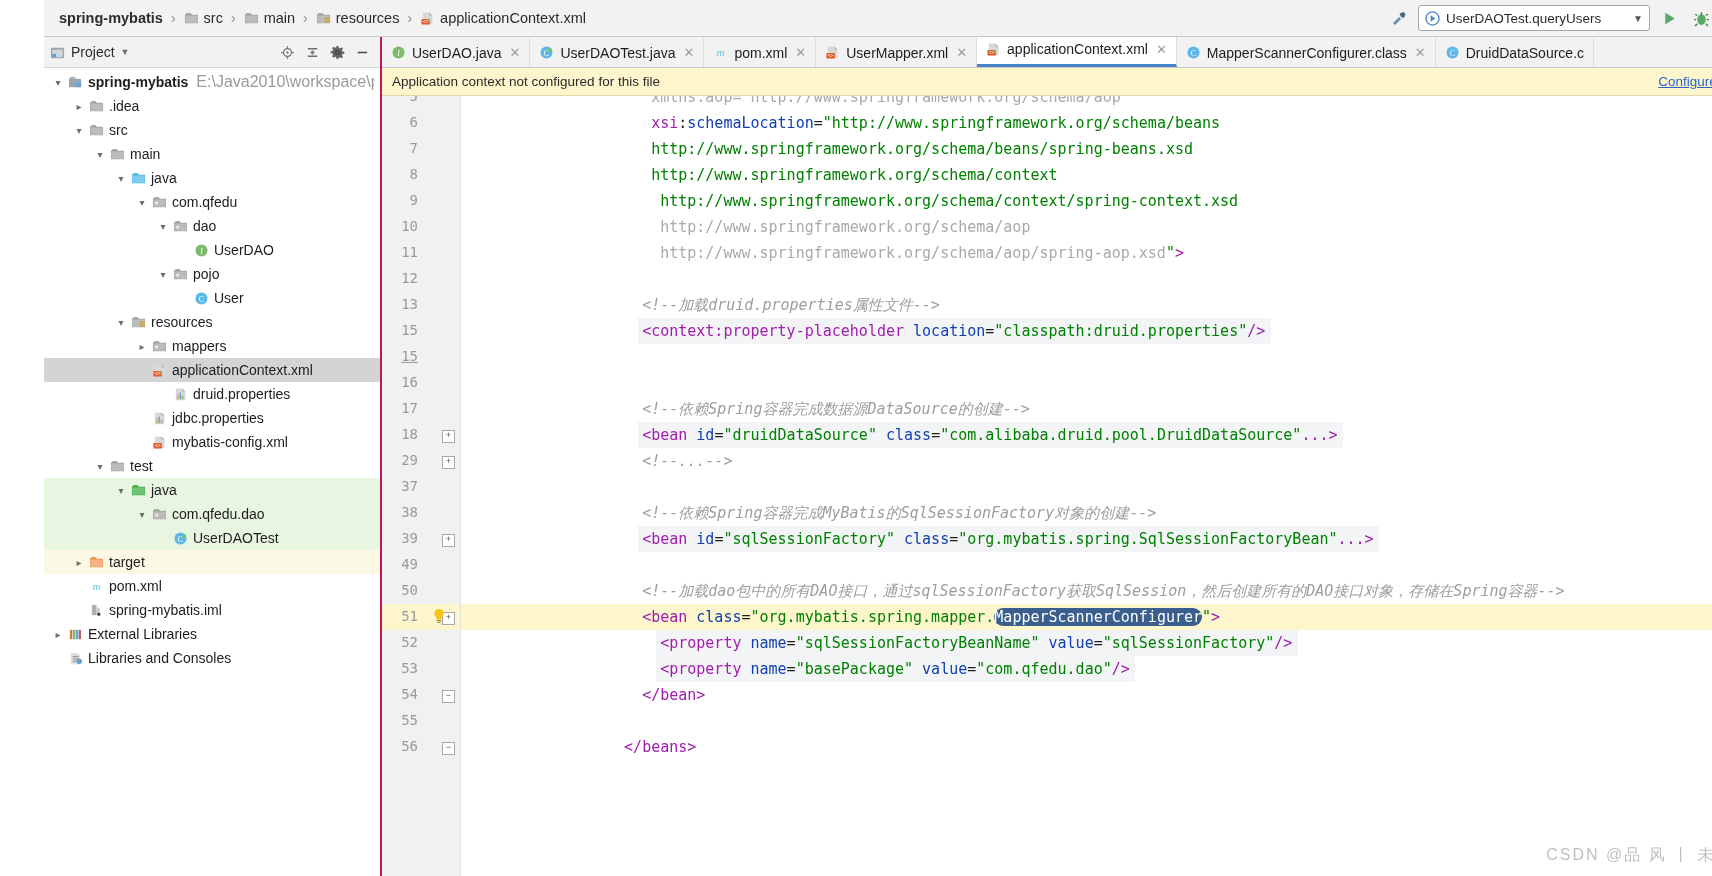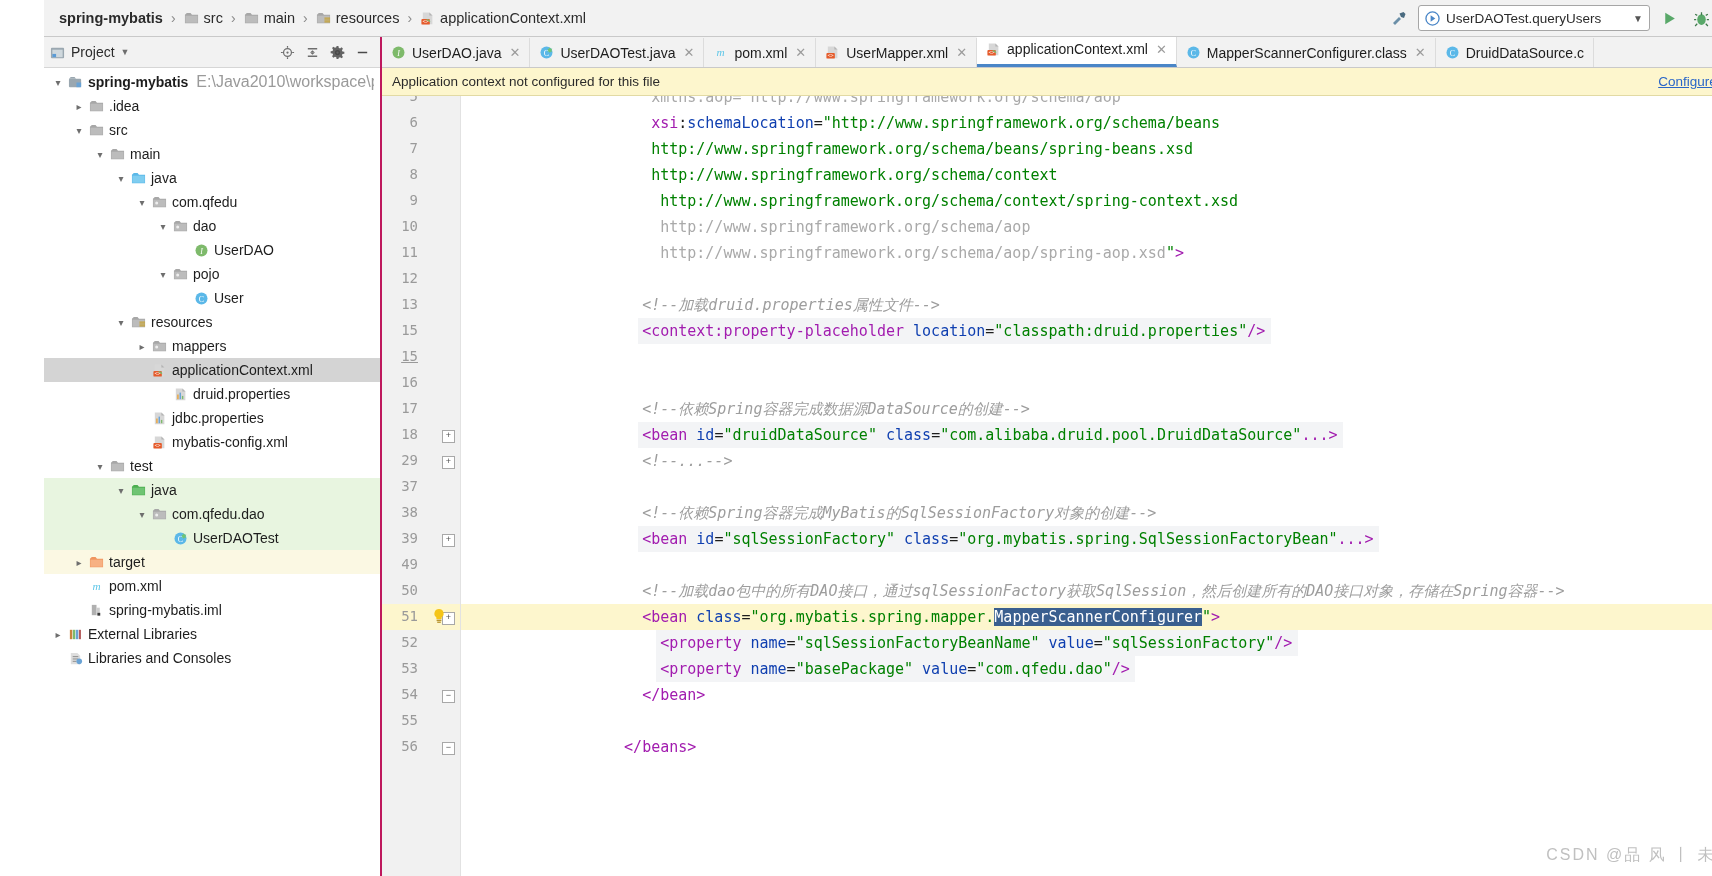--- a/index.html
+++ b/index.html
@@ -55,21 +55,21 @@
   .code-area{flex:1;display:flex;min-height:0;background:#ffffff;position:relative;overflow:hidden;}
   .gutter{width:78px;flex:0 0 78px;background:#f1f1f1;border-right:1px solid #e2e2e2;position:relative;}
   .gutter .ln{position:absolute;right:42px;font-family:"DejaVu Sans Mono","Liberation Mono",monospace;font-size:14px;color:#9a9a9a;text-align:right;width:34px;}
   .gutter .fold{position:absolute;left:60px;width:11px;height:11px;border:1px solid #a8a8a8;background:#fff;color:#555;font-size:9px;line-height:9px;text-align:center;}
   .gutter .bulb{position:absolute;left:50px;font-size:14px;}
   .gutter .hl{position:absolute;left:0;right:0;height:26px;background:#fdf6cd;}
   .code{flex:1;position:relative;overflow:hidden;font-family:"DejaVu Sans Mono","Liberation Mono",monospace;font-size:15px;line-height:26px;}
   .ln-row{position:absolute;left:0;white-space:pre;}
   .rowbg{position:absolute;left:0;background:#f3f4f6;height:26px;}
   .caret-line{position:absolute;left:0;right:0;height:26px;background:#fdf6cd;}
-  .sel{background:#3a5f8f;color:#ffffff;}
+  .sel{background:#3a5f8f;color:#ffffff;border-radius:9px;}
   .t-tag{color:#a21caf;}
   .t-attr{color:#0f3fb0;}
   .t-str{color:#008000;}
   .t-cmt{color:#9d9d9d;font-style:italic;}
   .t-plain{color:#1d1d1d;}
   .t-faint{color:#a9a9a9;}
   .t-punct{color:#1d1d1d;}
 
   .scroll-right{position:absolute;right:0;top:0;bottom:0;width:14px;background:#ffffff;}
   .wm{position:absolute;right:16px;bottom:10px;color:#c0c0c0;font-size:16px;letter-spacing:2px;}

